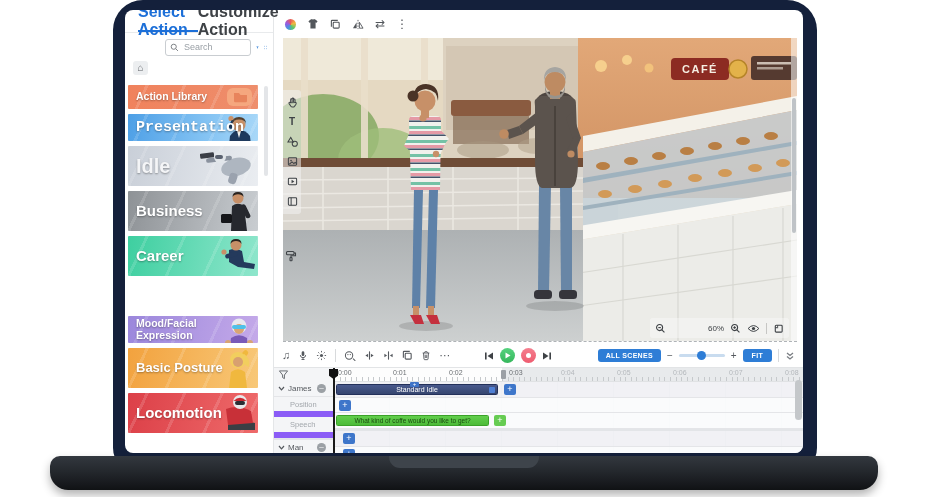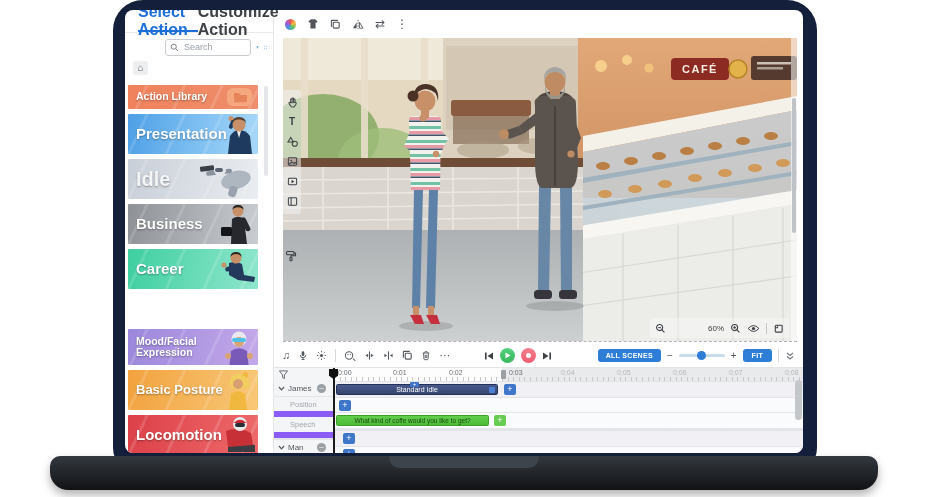--- a/index.html
+++ b/index.html
@@ -21,25 +21,25 @@
   .searchbox input{border:none;outline:none;width:60px;font-size:9px;color:#5A5E63;font-family:"Liberation Sans",sans-serif;background:transparent;}
   .searchbox input::placeholder{color:#9AA0A6;}
   .homerow{height:18px;padding:3px 0 0 8px;}
   .homebtn{width:15px;height:14px;background:#ECEEF0;border-radius:3px;font-size:10px;line-height:14px;text-align:center;color:#5A5E63;cursor:pointer;}
   .cards{padding:6px 0 0 3px;}
   .card{position:relative;width:130px;border-radius:1px;margin-bottom:5px;overflow:hidden;display:flex;align-items:center;cursor:pointer;}
   .card::before{content:"";position:absolute;inset:0;background:repeating-linear-gradient(115deg,transparent 0 16px,rgba(255,255,255,0.14) 16px 19px,transparent 19px 34px);}
   .card .lbl{position:relative;color:#fff;font-weight:bold;text-shadow:0 1px 2px rgba(0,0,0,0.35);padding-left:8px;line-height:1.05;}
   .card .art{position:absolute;right:0;top:0;}
   .c-lib{height:24px;background:linear-gradient(90deg,#F0825D,#EE8E6C);}
-  .c-pre{height:40px;background:linear-gradient(100deg,#4D9FE6,#7FC0F2 55%,#A9D8F8);}
+  .c-pre{height:27px;background:linear-gradient(100deg,#4D9FE6,#7FC0F2 55%,#A9D8F8);font-family:Liberation Mono, monospace;}
   .c-idl{height:40px;background:linear-gradient(100deg,#C9CFD8,#EAEDF1);}
   .c-bus{height:40px;background:linear-gradient(100deg,#8E9296,#C9CDD1);}
   .c-car{height:40px;background:linear-gradient(100deg,#3ECFA0,#8FE6CC);}
-  .c-moo{height:36px;background:linear-gradient(100deg,#9B87DC,#C4A9E9);margin-top:40px;}
+  .c-moo{height:27px;background:linear-gradient(100deg,#9B87DC,#C4A9E9);margin-top:40px;}
   .c-sit{height:40px;background:linear-gradient(100deg,#E56A85,#F2A0B5);}
   .c-bas{height:40px;background:linear-gradient(100deg,#F2A23E,#F8C878);}
   .c-loc{height:40px;background:linear-gradient(100deg,#DC4048,#EE6A6A);}
   .side-scroll{position:absolute;right:5px;top:76px;width:4px;height:90px;background:#E3E5E8;border-radius:2px;}
   
   .main{flex:1;display:flex;flex-direction:column;position:relative;}
   .top-toolbar{height:28px;display:flex;align-items:center;gap:11px;padding-left:11px;flex:none;}
   .palette{width:11px;height:11px;border-radius:50%;background:conic-gradient(#E85A5A,#F2B83E,#5AC86E,#4A90E2,#9A5AE0,#E85A5A);}
   .uglyph{font-size:12px;color:#53575C;line-height:1;}
   

